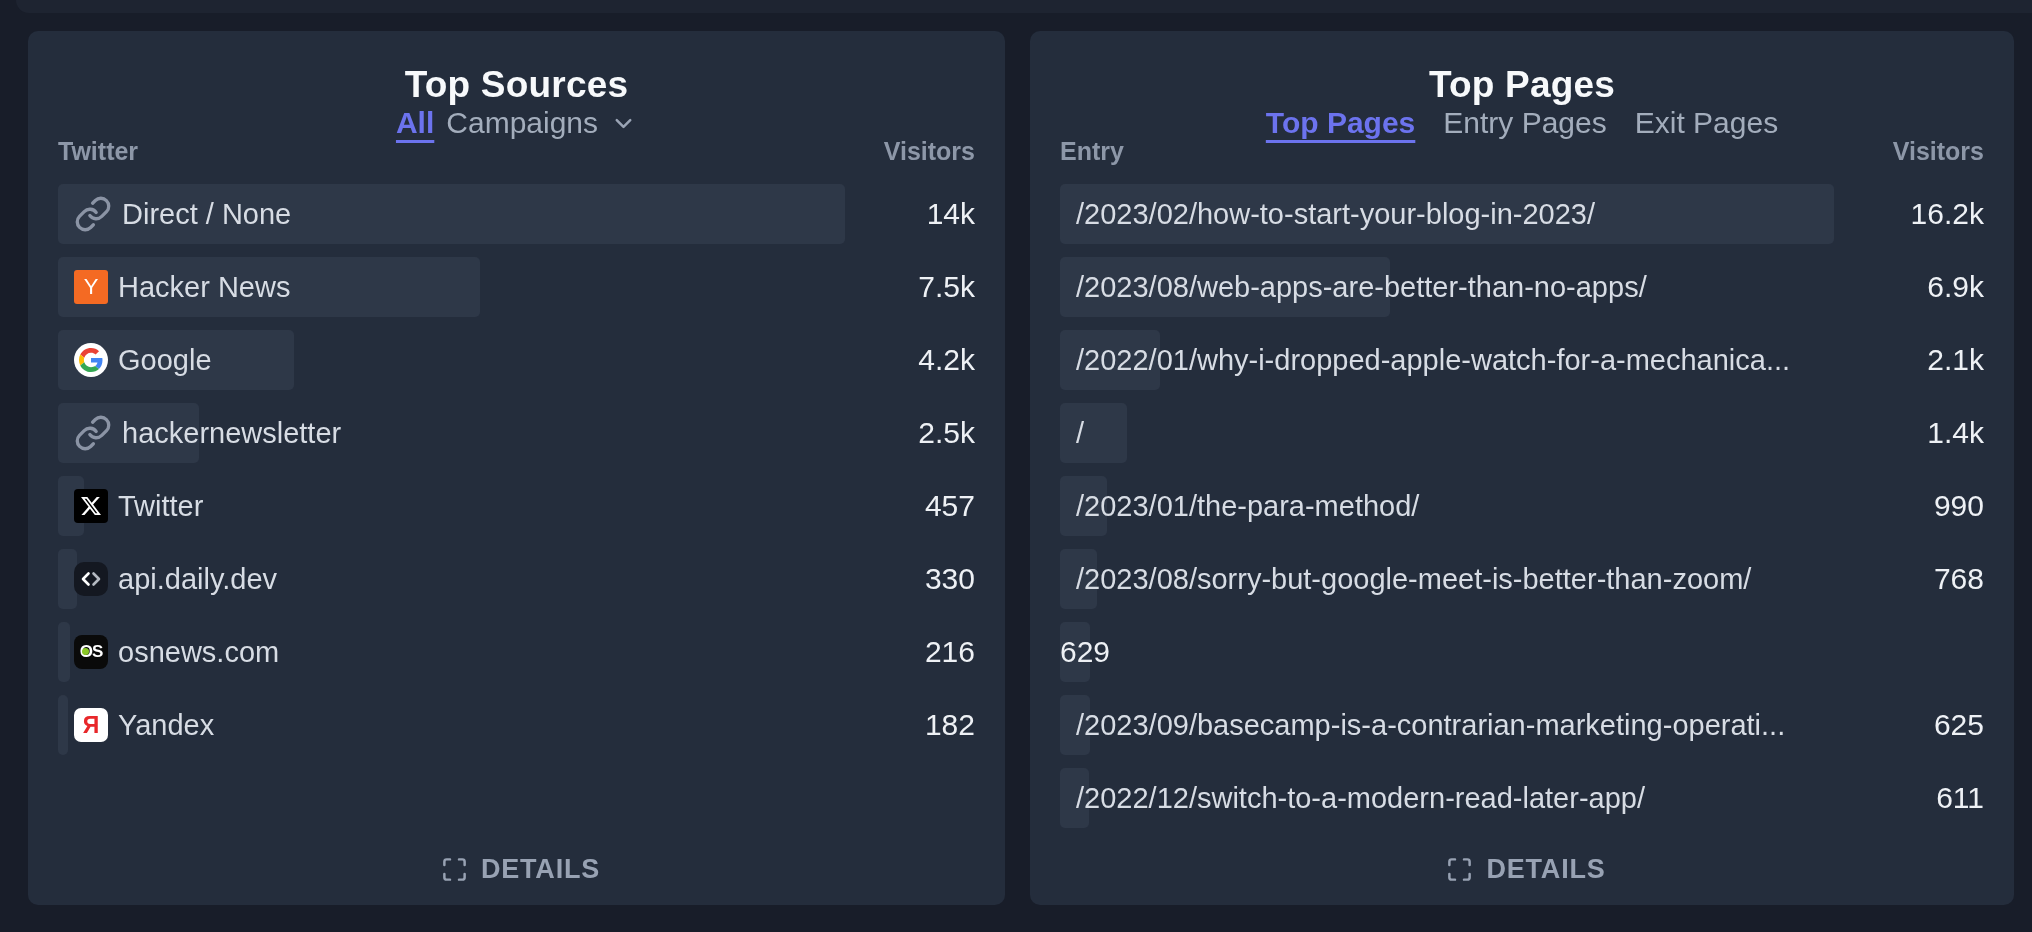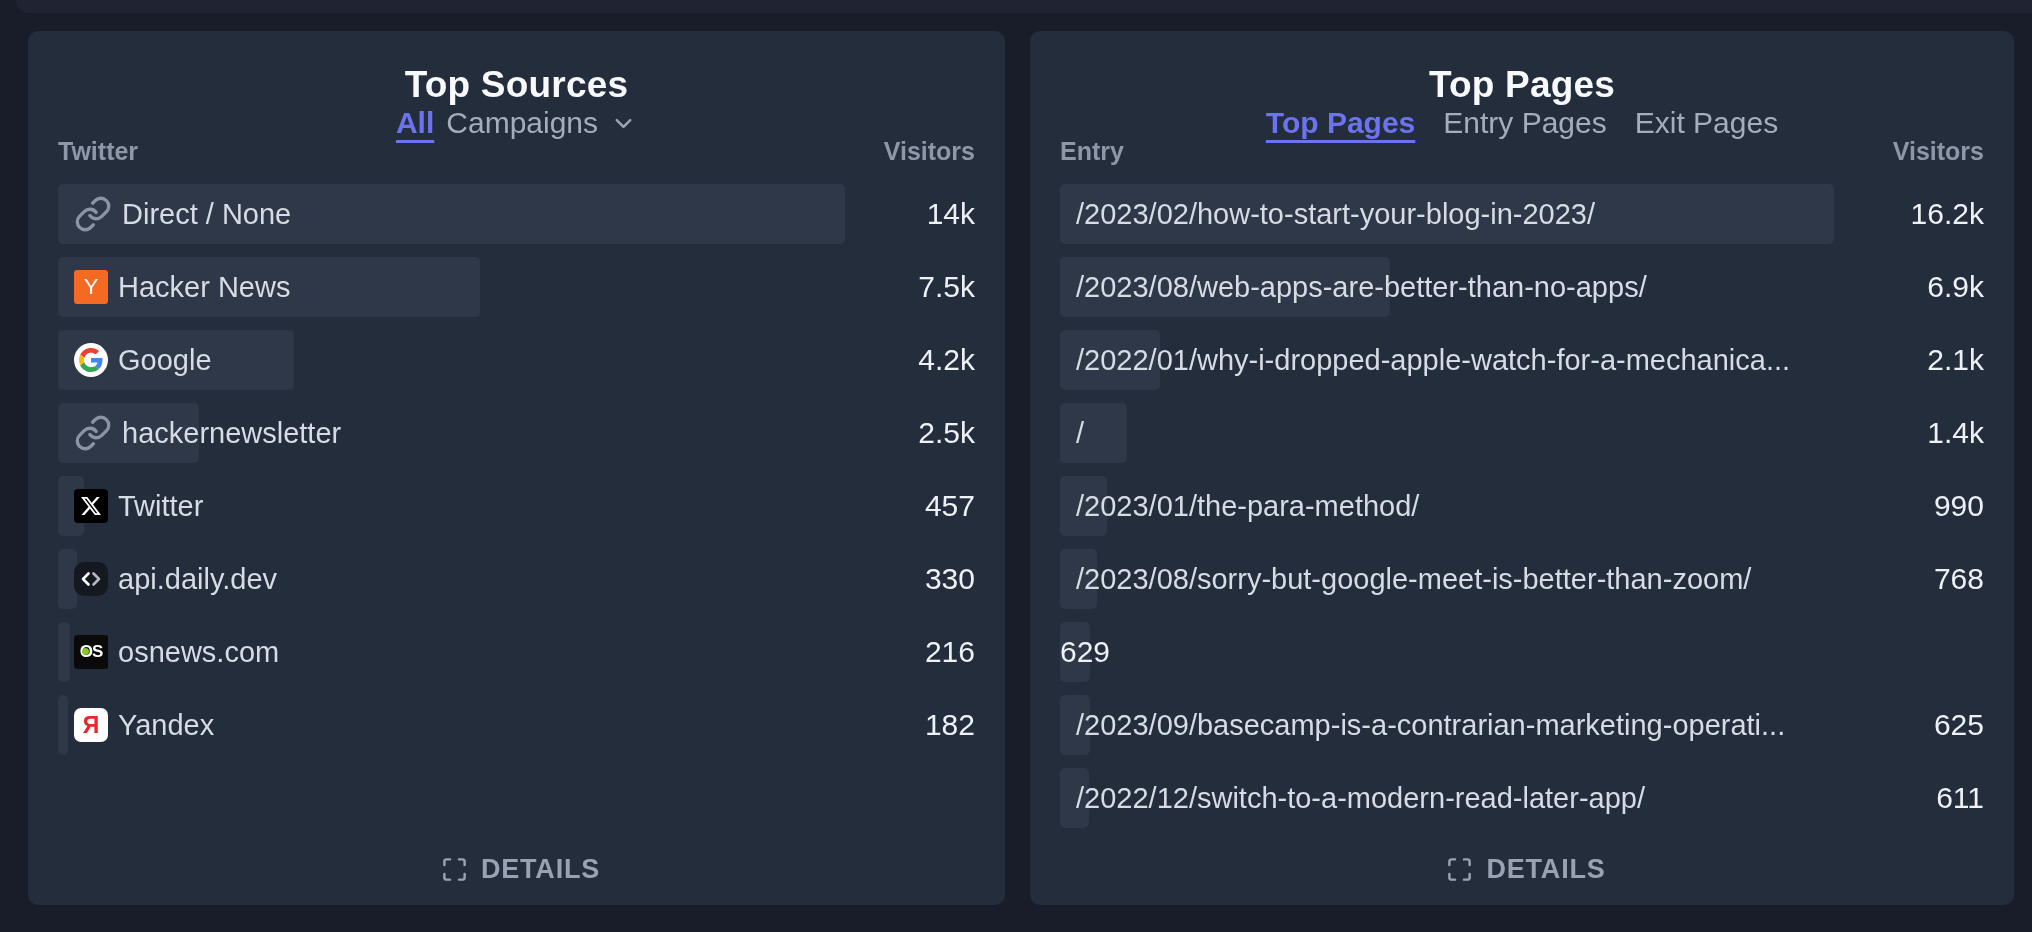--- a/index.html
+++ b/index.html
@@ -140,21 +140,21 @@
     justify-content: center;
     position: relative;
     box-sizing: border-box;
   }
   .icon-box.plain { width: 38px; flex-basis: 38px; }
   .icon-box.hackernews { background: #f46a23; border-radius: 3px; color: #fff; font-size: 22px; font-weight: 500; }
   .icon-box.google { background: #ffffff; border-radius: 50%; }
   .icon-box.twitter { background: #000000; border-radius: 4px; }
   .icon-box.dailydev { background: #141821; border-radius: 10px; }
   .icon-box.hckrnews { background: #fb651e; border-radius: 3px; color: #fff; font-size: 19px; font-weight: 700; letter-spacing: -0.5px; }
-  .icon-box.osnews { background: #0a0a0a; border-radius: 3px; color: #fff; font-size: 17px; font-weight: 700; letter-spacing: -1px; }
+  .icon-box.osnews { background: #0a0a0a; border-radius: 8px; color: #fff; font-size: 17px; font-weight: 700; letter-spacing: -1px; }
   .icon-box.osnews .dot {
     position: absolute; left: 8px; top: 13px;
     width: 7px; height: 7px; border-radius: 50%;
     background: #8bc727;
   }
   .icon-box.yandex { background: #ffffff; border-radius: 7px; color: #e8272a; font-size: 23px; font-weight: 700; }
 
   .details {
     position: absolute;
     left: 0; right: 0; bottom: 20px;

